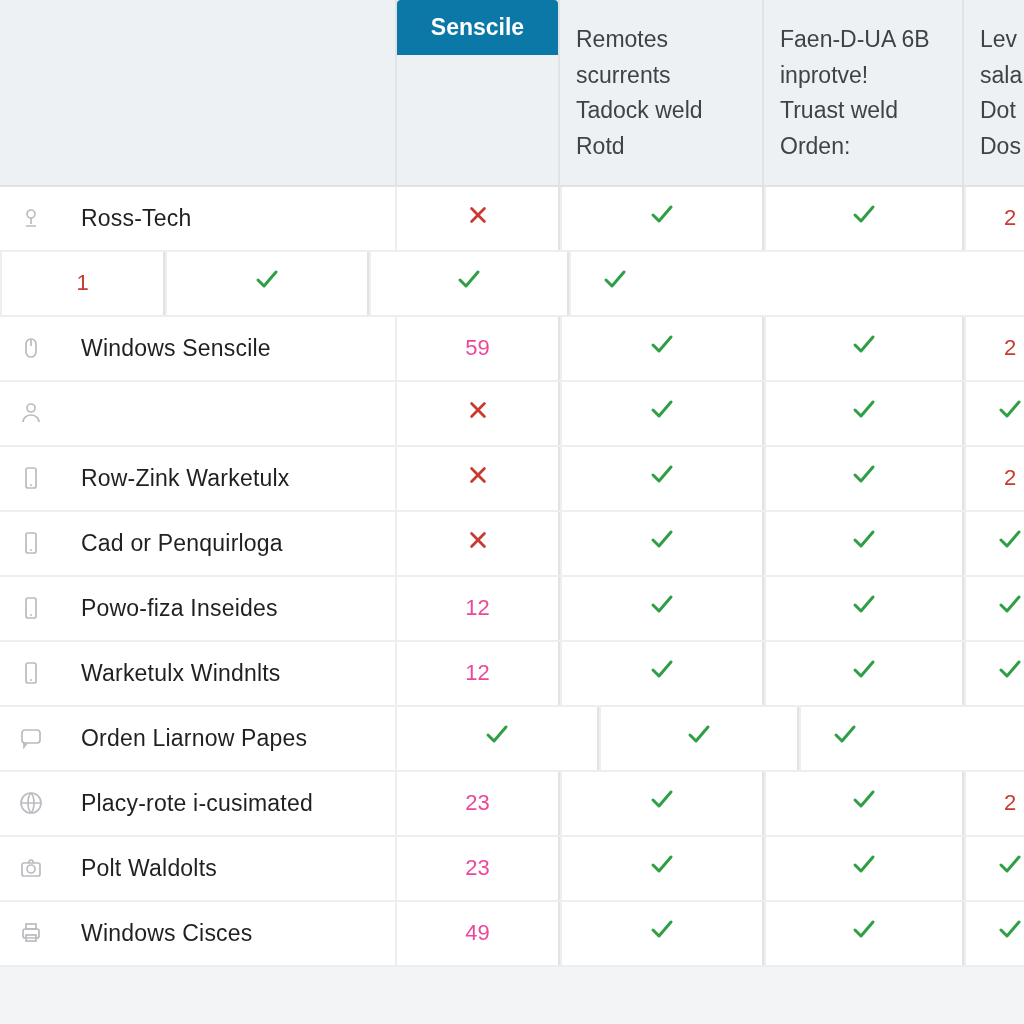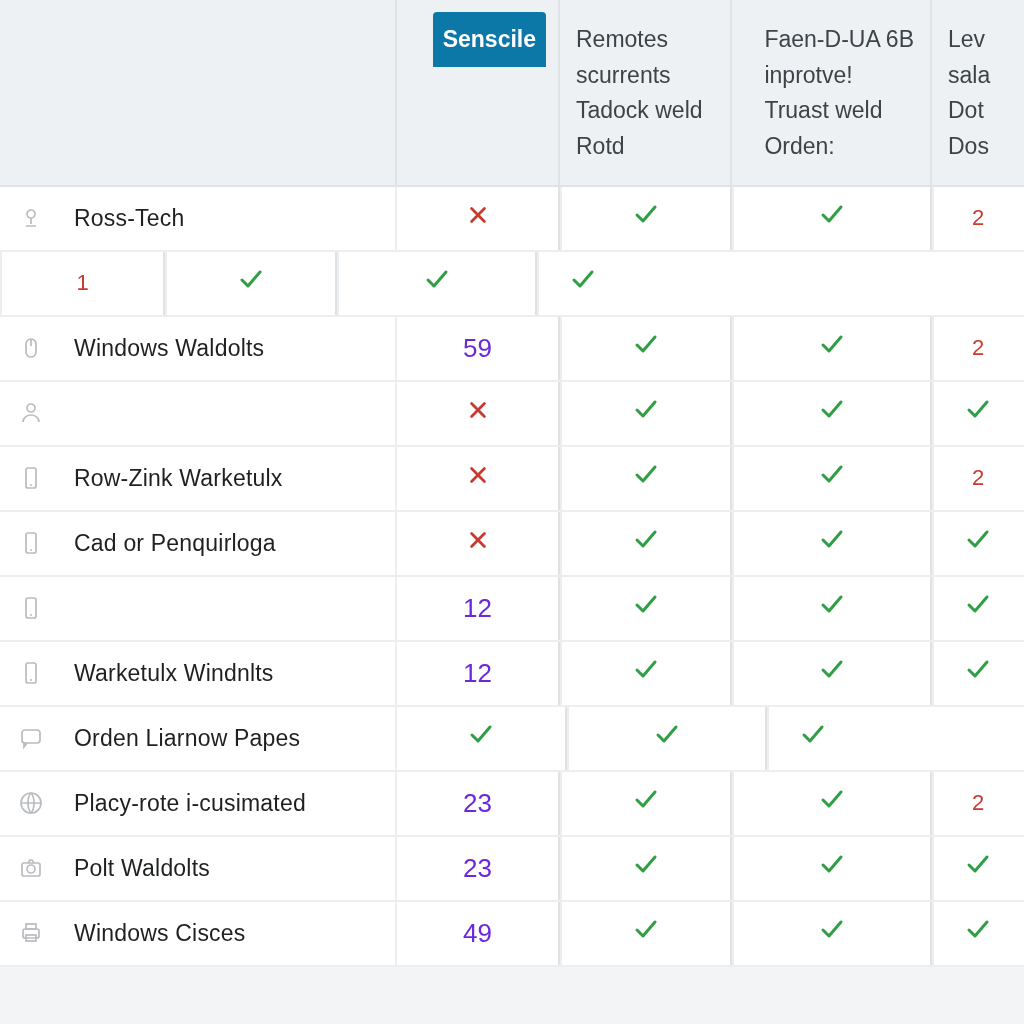--- a/index.html
+++ b/index.html
@@ -19,50 +19,50 @@
   }
   .header-cell {
     padding: 22px 16px 20px 16px;
     display: flex;
     flex-direction: column;
     justify-content: flex-start;
     color: #3b4248;
   }
   .col-name   { width: 395px; flex-shrink: 0; }
   .col-a      { width: 165px; flex-shrink: 0; border-left: 2px solid #e0e3e6; border-right: 2px solid #e0e3e6; text-align: center; }
-  .col-b      { width: 172px; flex-shrink: 0; border-right: 2px solid #e0e3e6; }
-  .col-c      { width: 200px; flex-shrink: 0; border-right: 2px solid #e0e3e6; align-items: flex-end; }
+  .col-b      { width: 204px; flex-shrink: 0; border-right: 2px solid #e0e3e6; }
+  .col-c      { width: 200px; flex-shrink: 0; border-right: 2px solid #e0e3e6; }
   .col-d      { width: 90px;  flex-shrink: 0; overflow: hidden; white-space: nowrap; }
   .header-pill {
     background: #0b78a8;
     color: #fff;
     font-weight: 600;
     padding: 14px 10px;
     border-radius: 4px 4px 0 0;
     margin: -22px -16px 0 -16px;
     text-align: center;
     font-size: 23px;
   }
-  .header-cell.col-a { padding: 12px; align-items: flex-end; }
+  .header-cell.col-a { padding: 0; }
   .header-cell.col-a .header-pill { margin: 0; border-radius: 4px 4px 0 0; height: 55px; display:flex; align-items:center; justify-content:center; }
   .header-lines { line-height: 1.55; font-size: 23px; font-weight: 400; color: #3d4449; }
   .row {
     display: flex;
     background: #ffffff;
     border-bottom: 2px solid #eceef0;
     height: 65px;
     align-items: center;
   }
   .cell { display: flex; align-items: center; justify-content: center; height: 100%; }
-  .cell.col-name { justify-content: flex-start; padding-left: 16px; gap: 28px; }
+  .cell.col-name { justify-content: flex-start; padding-left: 16px; gap: 35px; }
   .cell.col-a, .cell.col-b, .cell.col-c, .cell.col-d { border-left: 2px solid #eceef0; }
   .item-icon { width: 30px; height: 30px; display:flex; align-items:center; justify-content:center; color:#b9bcc0; }
   .item-icon svg { width: 26px; height: 26px; stroke:#b9bcc0; fill:none; stroke-width:1.7; }
   .item-label { font-size: 23px; color: #1e2022; letter-spacing: 0.2px; }
-  .num-green { color:#6d28d9; font-size: 26px; font-weight: 500; }
+  .num-green { color:#ec4899; font-size: 22px; font-weight: 500; }
   .num-red   { color:#c83a2f; font-size: 22px; font-weight: 500; }
   .mark-x svg { width: 22px; height: 22px; stroke:#c83a2f; stroke-width:3; fill:none; stroke-linecap:round; }
   .mark-check svg { width: 26px; height: 26px; stroke:#2f9e44; stroke-width:3; fill:none; stroke-linecap:round; stroke-linejoin:round; }
 </style>
 </head>
 <body>
 
 <div class="table">
   <div class="header-row">
     <div class="header-cell col-name"></div>
@@ -128,21 +128,21 @@
             </svg></span>
         </div>
       </div>
       <div class="row">
         <div class="cell col-name">
           <span class="item-icon">
             <svg viewBox="0 0 26 26">
               <use href="#i-mouse"></use>
             </svg>
           </span>
-          <span class="item-label">Windows Waldolts</span>
+          <span class="item-label">Windows Senscile</span>
         </div>
         <div class="cell col-a">
           <span class="num-green">59</span>
         </div>
         <div class="cell col-b">
           <span class="mark-check"><svg viewBox="0 0 26 26">
               <use href="#i-check"></use>
             </svg></span>
         </div>
         <div class="cell col-c">
@@ -241,20 +241,21 @@
             </svg></span>
         </div>
       </div>
       <div class="row">
         <div class="cell col-name">
           <span class="item-icon">
             <svg viewBox="0 0 26 26">
               <use href="#i-phone"></use>
             </svg>
           </span>
+          <span class="item-label">Powo-fiza Inseides</span>
         </div>
         <div class="cell col-a">
           <span class="num-green">12</span>
         </div>
         <div class="cell col-b">
           <span class="mark-check"><svg viewBox="0 0 26 26">
               <use href="#i-check"></use>
             </svg></span>
         </div>
         <div class="cell col-c">

